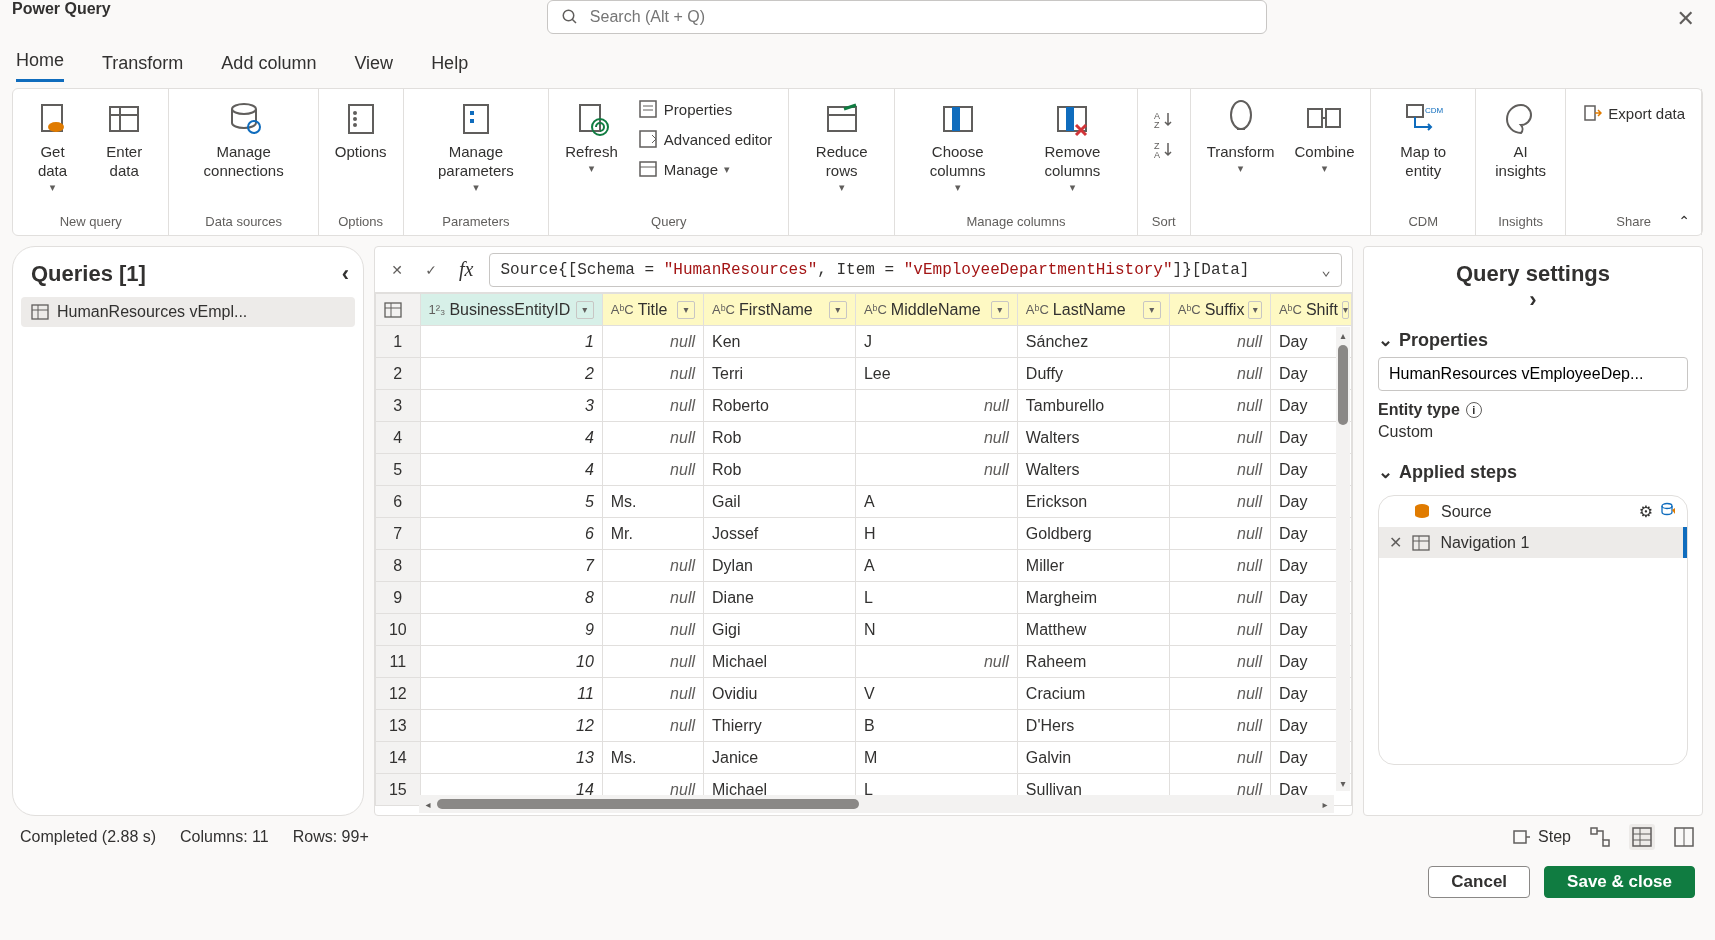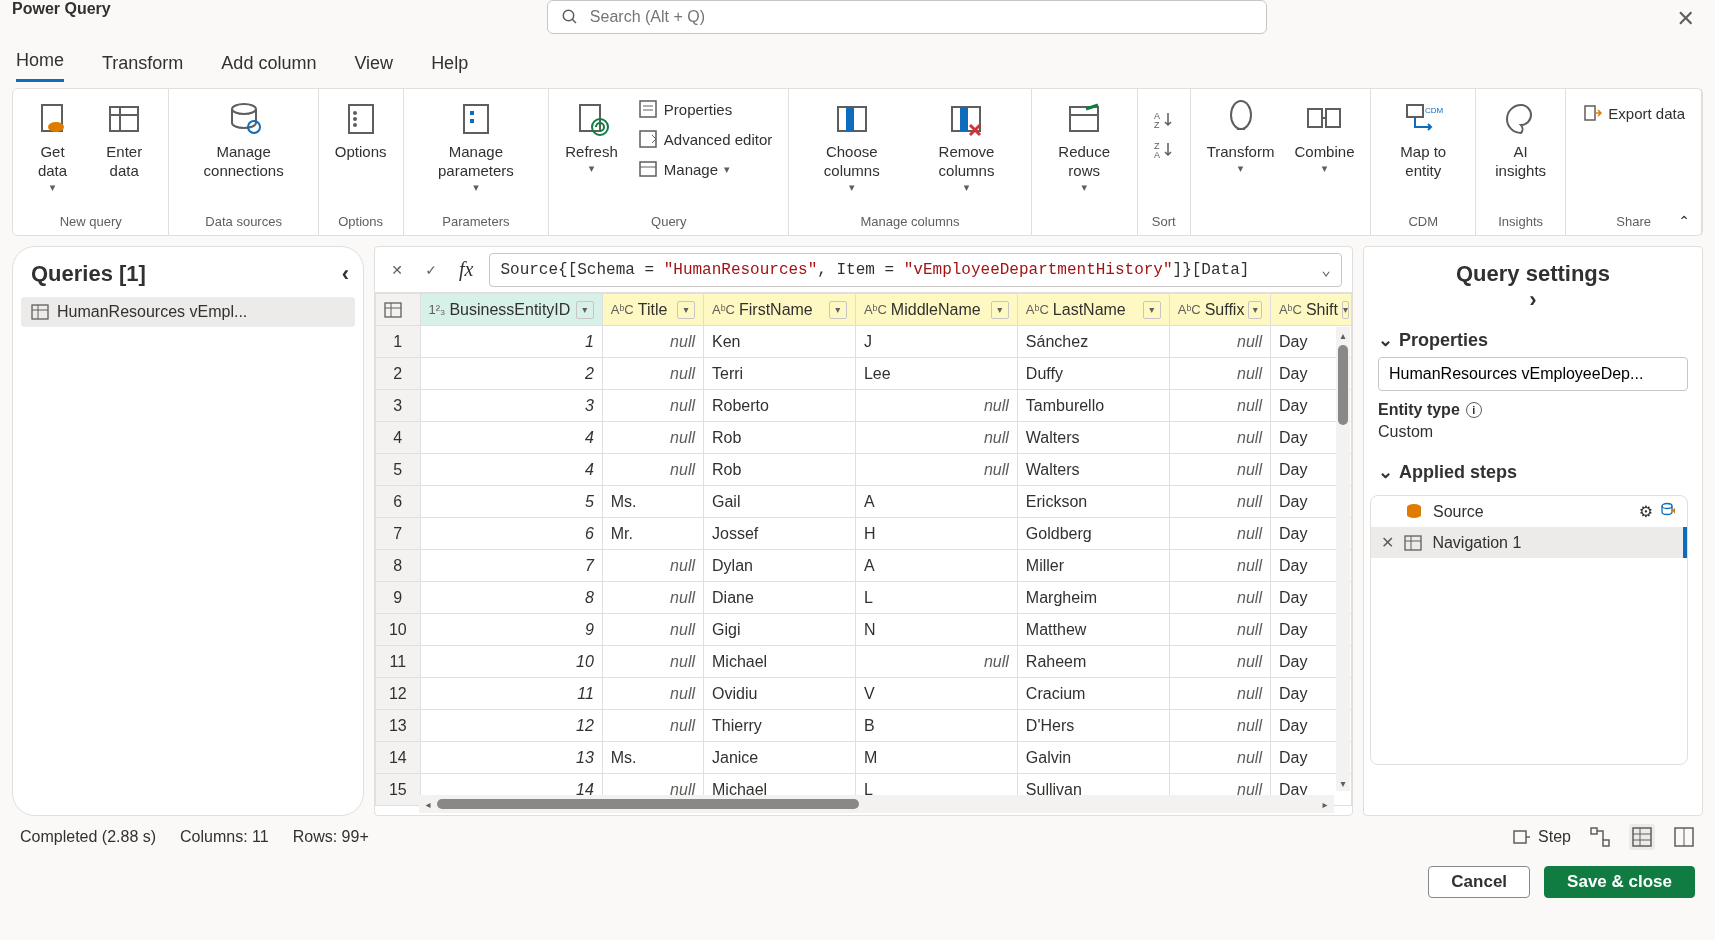--- a/index.html
+++ b/index.html
@@ -203,21 +203,21 @@
   .prop-input {
     margin: 0 14px; width: calc(100% - 28px);
     height: 34px; border: 1px solid #c8c6c4; border-radius: 4px;
     padding: 0 10px; font-size: 16px; overflow: hidden; white-space: nowrap; text-overflow: ellipsis;
     background: #fff;
   }
   .entity-row { padding: 10px 14px 0 14px; }
   .entity-row .lbl { font-size: 16px; font-weight: 600; display: flex; align-items: center; gap: 6px; }
   .entity-row .val { font-size: 16px; padding-top: 4px; }
   .steps-box {
-    margin: 6px 14px 0 6px; border: 1px solid #e1dfdd; border-radius: 8px;
+    margin: 6px 14px 0 14px; border: 1px solid #e1dfdd; border-radius: 16px;
     height: 270px; overflow: hidden; position: relative;
   }
   .step-item {
     display: flex; align-items: center; gap: 10px;
     padding: 6px 10px;
     font-size: 16px;
   }
   .step-item.sel { background: #edebe9; border-right: 4px solid #0f6cbd; }
   .step-item .icons { margin-left: auto; display: flex; gap: 8px; }
   
@@ -367,49 +367,49 @@
       </div>
     </div>
     <div class="rlabel">Query</div>
   </div>
 
   <div class="rgroup">
     <div class="buttons">
       <div class="rbtn chev">
         <svg class="ico" viewBox="0 0 40 40">
             <rect x="6" y="8" width="28" height="24" fill="none" stroke="#605e5c" stroke-width="2"></rect>
+            <line x1="6" y1="16" x2="34" y2="16" stroke="#605e5c" stroke-width="2"></line>
+            <path d="M22 10 l12 -4" stroke="#107c41" stroke-width="3"></path>
+          </svg>
+        <span>Reduce rows</span>
+      </div>
+    </div>
+    <div class="rlabel"></div>
+  </div>
+
+  <div class="rgroup">
+    <div class="buttons">
+      <div class="rbtn chev">
+        <svg class="ico" viewBox="0 0 40 40">
+            <rect x="6" y="8" width="28" height="24" fill="none" stroke="#605e5c" stroke-width="2"></rect>
             <rect x="14" y="8" width="8" height="24" fill="#0f6cbd"></rect>
           </svg>
         <span>Choose columns</span>
       </div>
       <div class="rbtn chev">
         <svg class="ico" viewBox="0 0 40 40">
             <rect x="6" y="8" width="28" height="24" fill="none" stroke="#605e5c" stroke-width="2"></rect>
             <rect x="14" y="8" width="8" height="24" fill="#0f6cbd"></rect>
             <line x1="24" y1="26" x2="34" y2="36" stroke="#d13438" stroke-width="3"></line>
             <line x1="34" y1="26" x2="24" y2="36" stroke="#d13438" stroke-width="3"></line>
           </svg>
         <span>Remove columns</span>
       </div>
     </div>
     <div class="rlabel">Manage columns</div>
-  </div>
-
-  <div class="rgroup">
-    <div class="buttons">
-      <div class="rbtn chev">
-        <svg class="ico" viewBox="0 0 40 40">
-            <rect x="6" y="8" width="28" height="24" fill="none" stroke="#605e5c" stroke-width="2"></rect>
-            <line x1="6" y1="16" x2="34" y2="16" stroke="#605e5c" stroke-width="2"></line>
-            <path d="M22 10 l12 -4" stroke="#107c41" stroke-width="3"></path>
-          </svg>
-        <span>Reduce rows</span>
-      </div>
-    </div>
-    <div class="rlabel"></div>
   </div>
 
   <div class="rgroup">
     <div class="buttons">
       <div class="vstack" style="padding-top:10px">
         <div class="rbtn-small">
           <svg class="ico-sm" viewBox="0 0 20 20">
               <text x="0" y="10" font-size="9" fill="#605e5c">A</text>
               <text x="0" y="19" font-size="9" fill="#605e5c">Z</text>
               <path d="M14 4 v12 M11 13 l3 3 3-3" fill="none" stroke="#605e5c" stroke-width="1.5"></path>

